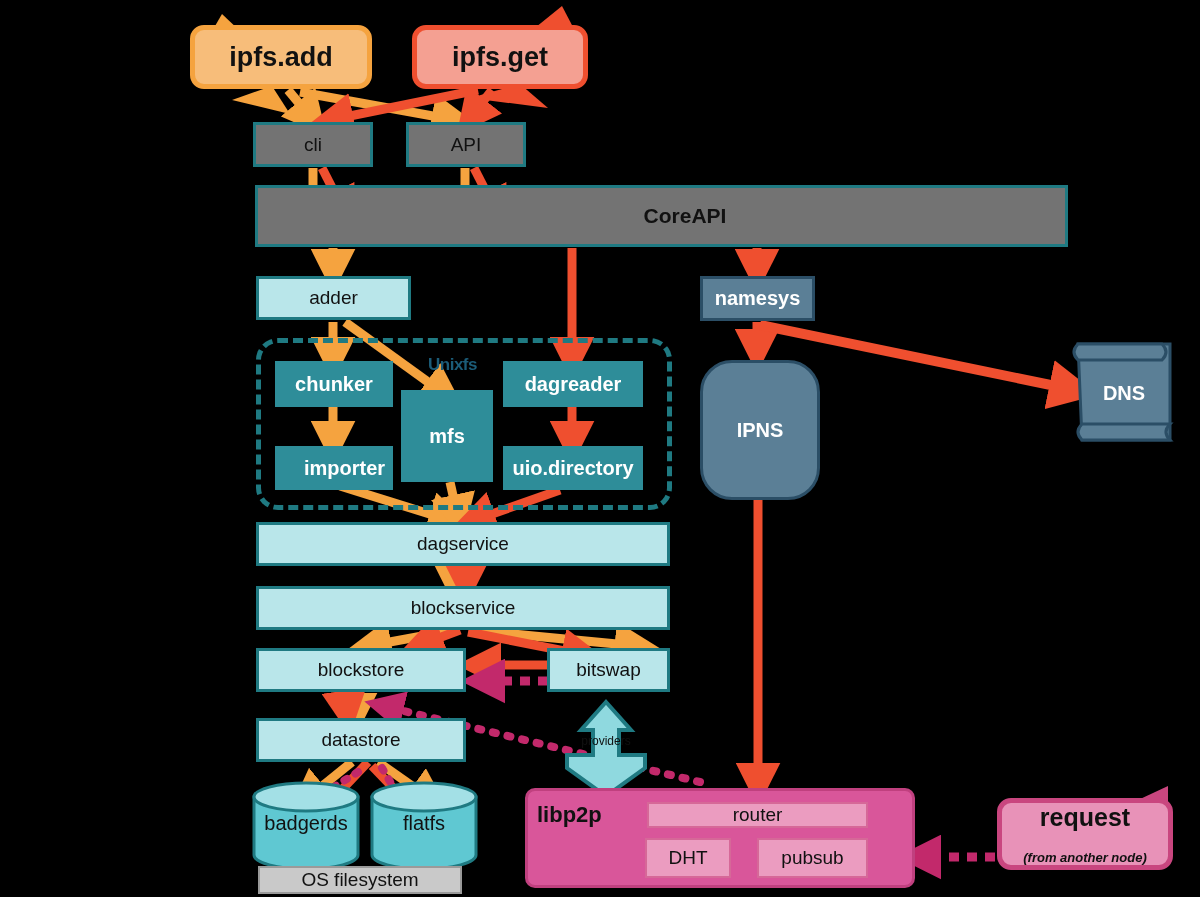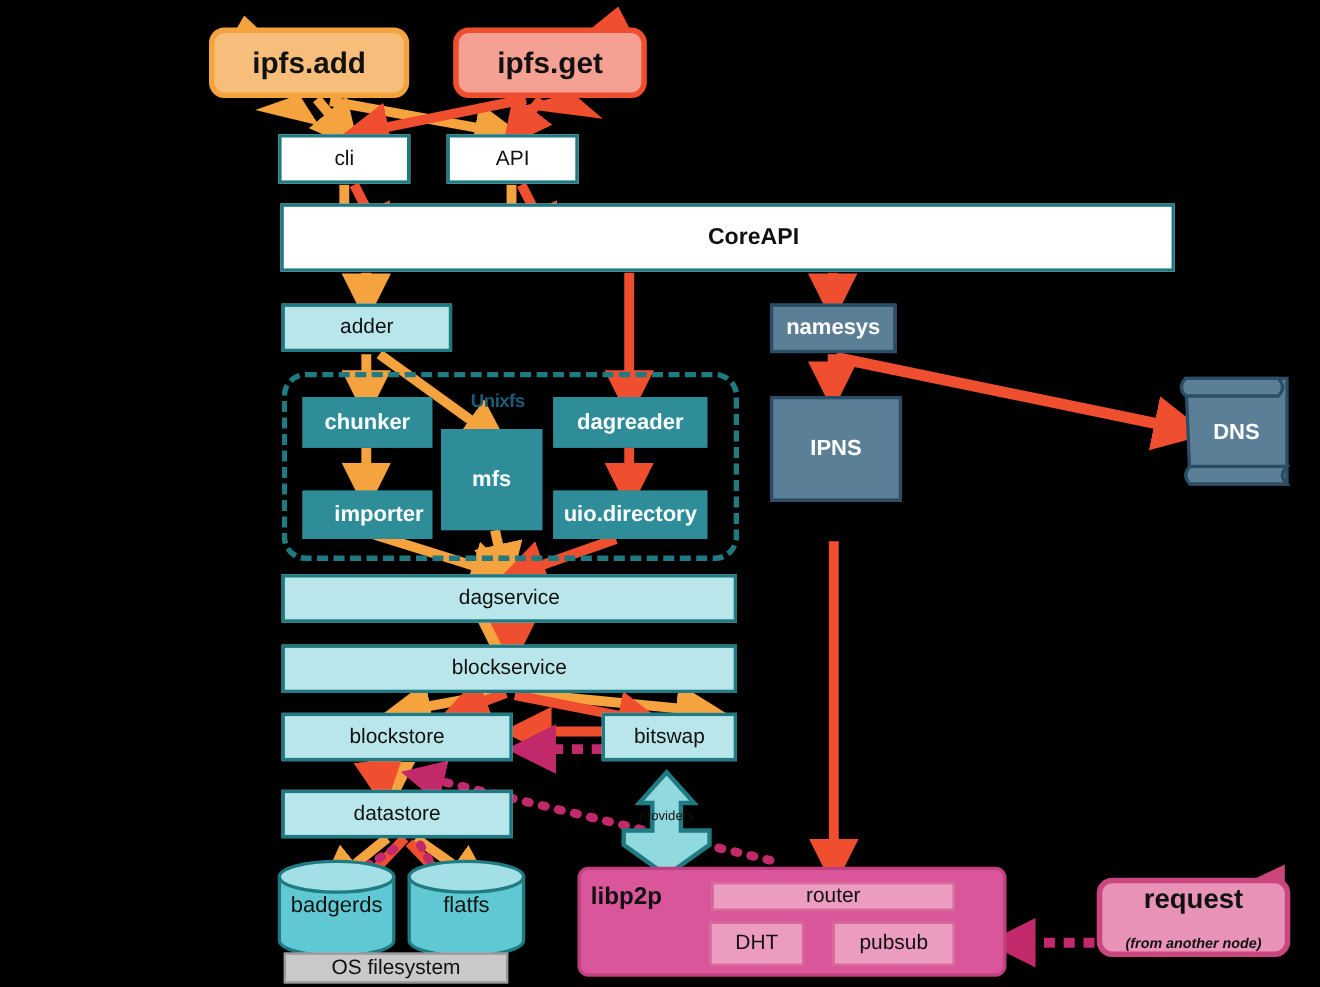--- a/index.html
+++ b/index.html
@@ -20,21 +20,21 @@
     pointer-events: none;
   }
   .node {
     position: absolute;
     display: flex; align-items: center; justify-content: center;
     text-align: center;
     line-height: 1.15;
   }
   
   .box-cyan {
-    background: #ffffff;
+    background: #737373;
     border: 3px solid #1f7a82;
     color: #111111;
     font-size: 19px;
   }
   .box-cyan-light {
     background: #b9e6ea;
     border: 3px solid #1f7a82;
     color: #111111;
     font-size: 19px;
   }
@@ -328,21 +328,21 @@
   <div class="cyl-label" style="left:254px; top:812px; width:104px;">badgerds</div>
   <div class="cyl-label" style="left:372px; top:812px; width:104px;">flatfs</div>
 
   <div class="node box-gray" style="left:258px; top:866px; width:204px; height:28px;">
     <span>OS filesystem</span>
   </div>
 
   <div class="node box-slate" style="left:700px; top:276px; width:115px; height:45px;">
     <span>namesys</span>
   </div>
-  <div class="node box-slate" style="left:700px; top:360px; width:120px; height:96px;">
+  <div class="node box-slate" style="left:700px; top:360px; width:120px; height:140px;border-radius:32px;">
     <span>IPNS</span>
   </div>
   <div class="dns-label" style="left:1078px; top:382px; width:92px;">DNS</div>
 
   <div class="libp2p-panel" style="left:525px; top:788px; width:390px; height:100px;"></div>
   <div class="libp2p-title" style="left:537px; top:802px;">libp2p</div>
 
   <div class="node box-pinklight" style="left:647px; top:802px; width:221px; height:26px;">
     <span>router</span>
   </div>

